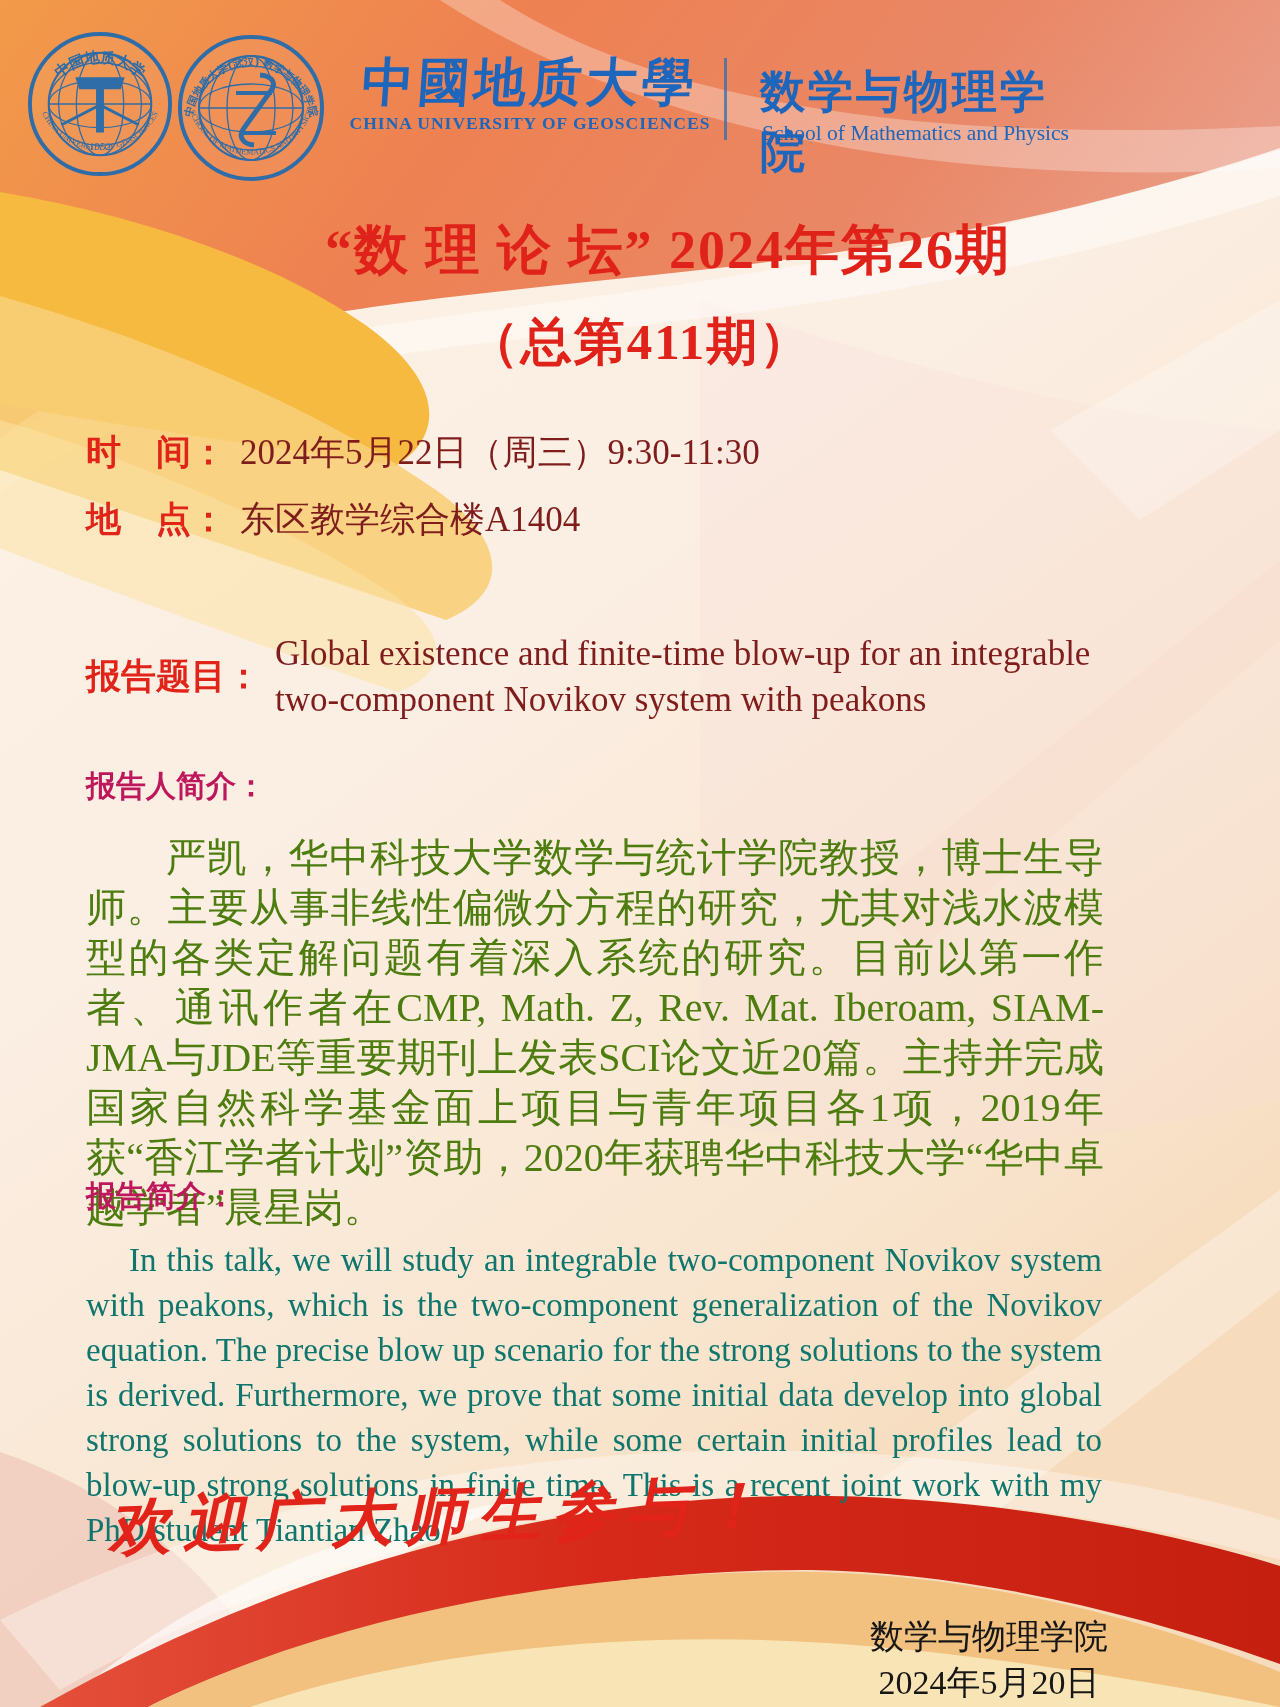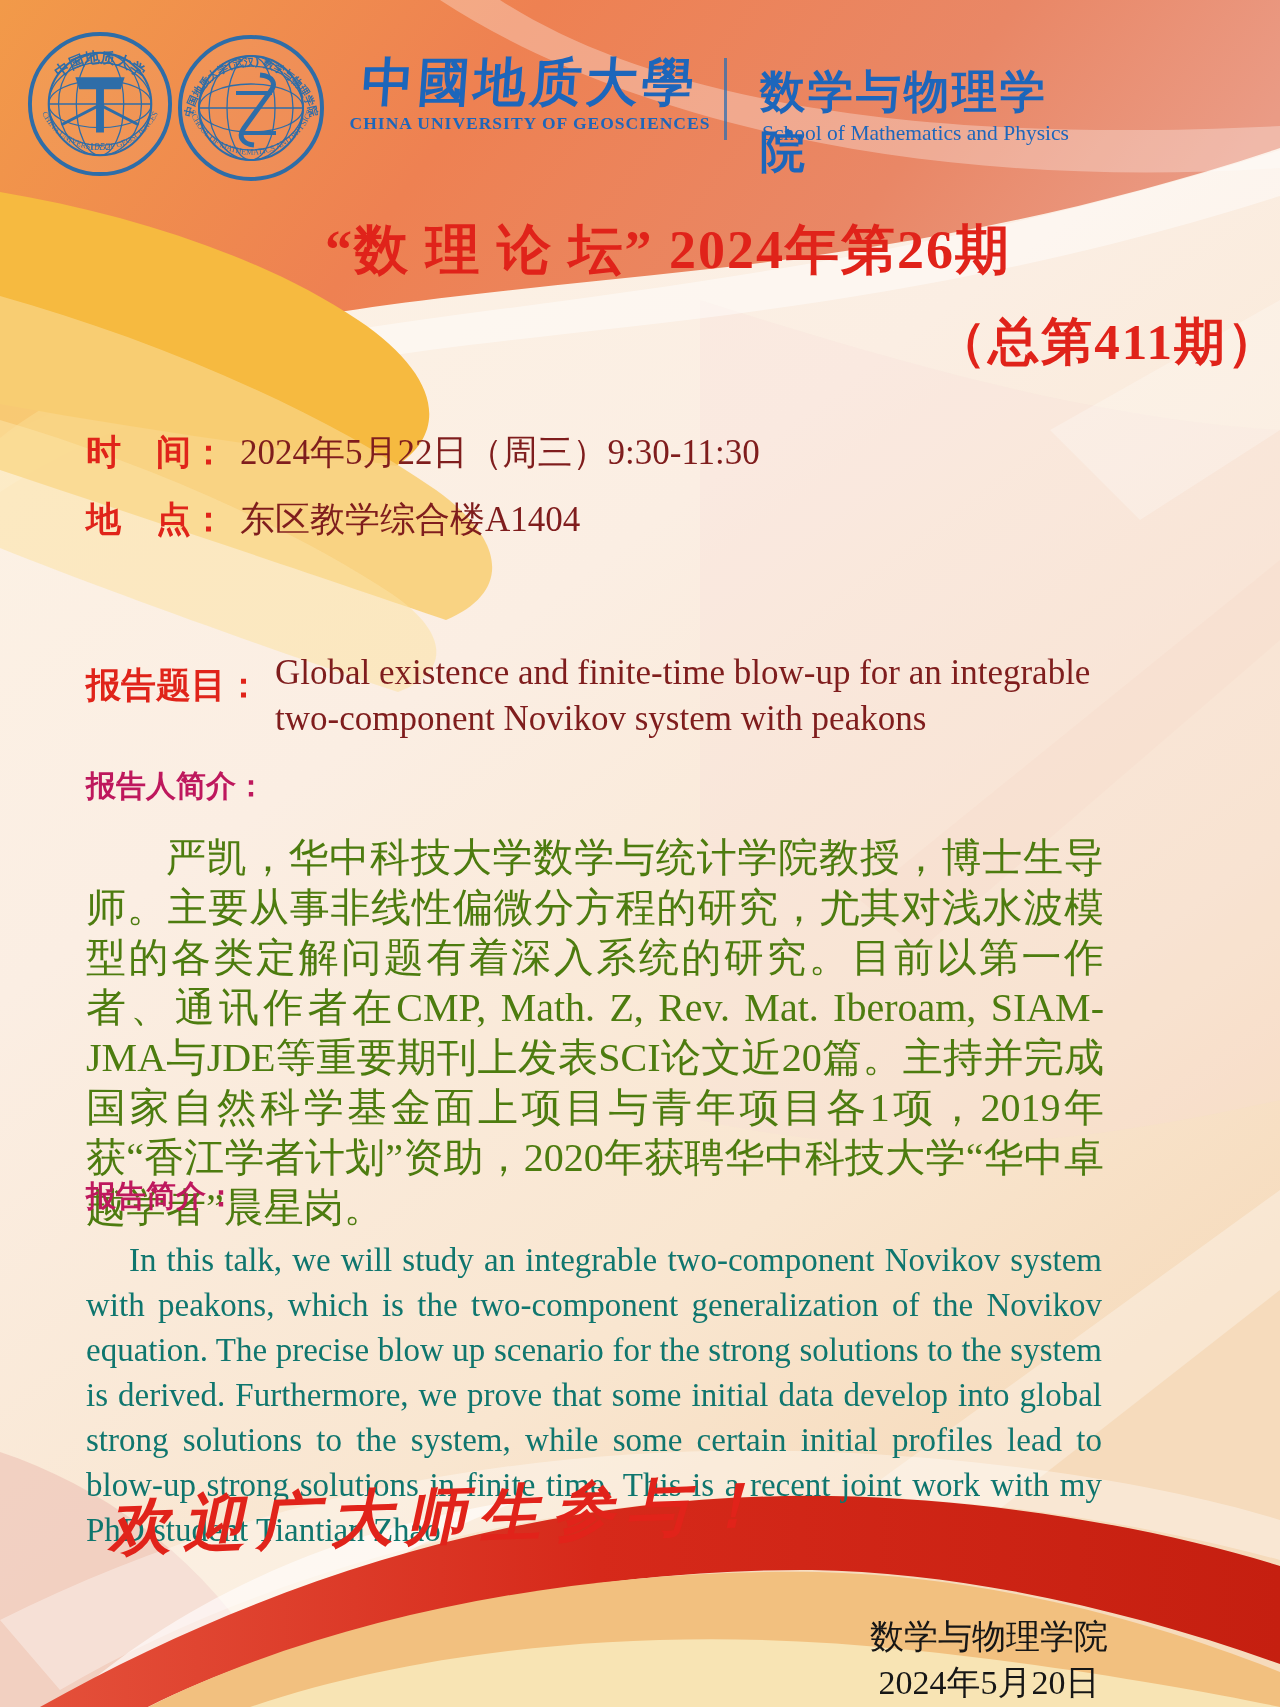--- a/index.html
+++ b/index.html
@@ -34,34 +34,34 @@
   }
 
   
   .title-1{
     position:absolute;left:0;top:214px;width:100%;text-align:center;
     font-size:54px;font-weight:800;color:#e0231a;letter-spacing:2px;
     font-family:"Liberation Serif",sans-serif;
     padding-left:28px;
   }
   .title-2{
-    position:absolute;left:0;top:308px;width:100%;text-align:right;
+    position:absolute;left:0;top:308px;width:100%;text-align:center;
     font-size:51px;font-weight:800;color:#e0231a;letter-spacing:2px;
     font-family:"Liberation Serif",sans-serif;
   }
 
   
   .info-row{position:absolute;left:86px;width:1110px;display:flex;align-items:flex-start;font-size:35px;line-height:1.3;z-index:2;}
   .ilabel{flex:none;color:#e0241a;font-weight:800;white-space:pre;font-family:"DejaVu Sans",sans-serif;}
   .ivalue{margin-left:14px;color:#7f1d1d;font-family:"Liberation Serif",sans-serif;}
   .row-time{top:430px;}
   .row-place{top:497px;}
   .row-speaker{top:564px;}
   .row-title{top:631px;align-items:center;}
-  .row-title .ivalue{max-width:872px;margin-top:19px;}
+  .row-title .ivalue{max-width:872px;}
 
   
   .sec-heading{
     position:absolute;left:86px;font-size:30px;font-weight:800;color:#be185d;
     font-family:Liberation Sans, sans-serif;z-index:2;
   }
   .bio-heading{top:766px;}
   .bio-text{
     position:absolute;left:86px;top:833px;width:1018px;
     font-size:40px;line-height:50px;color:#4d7c0f;text-align:justify;text-indent:2em;

